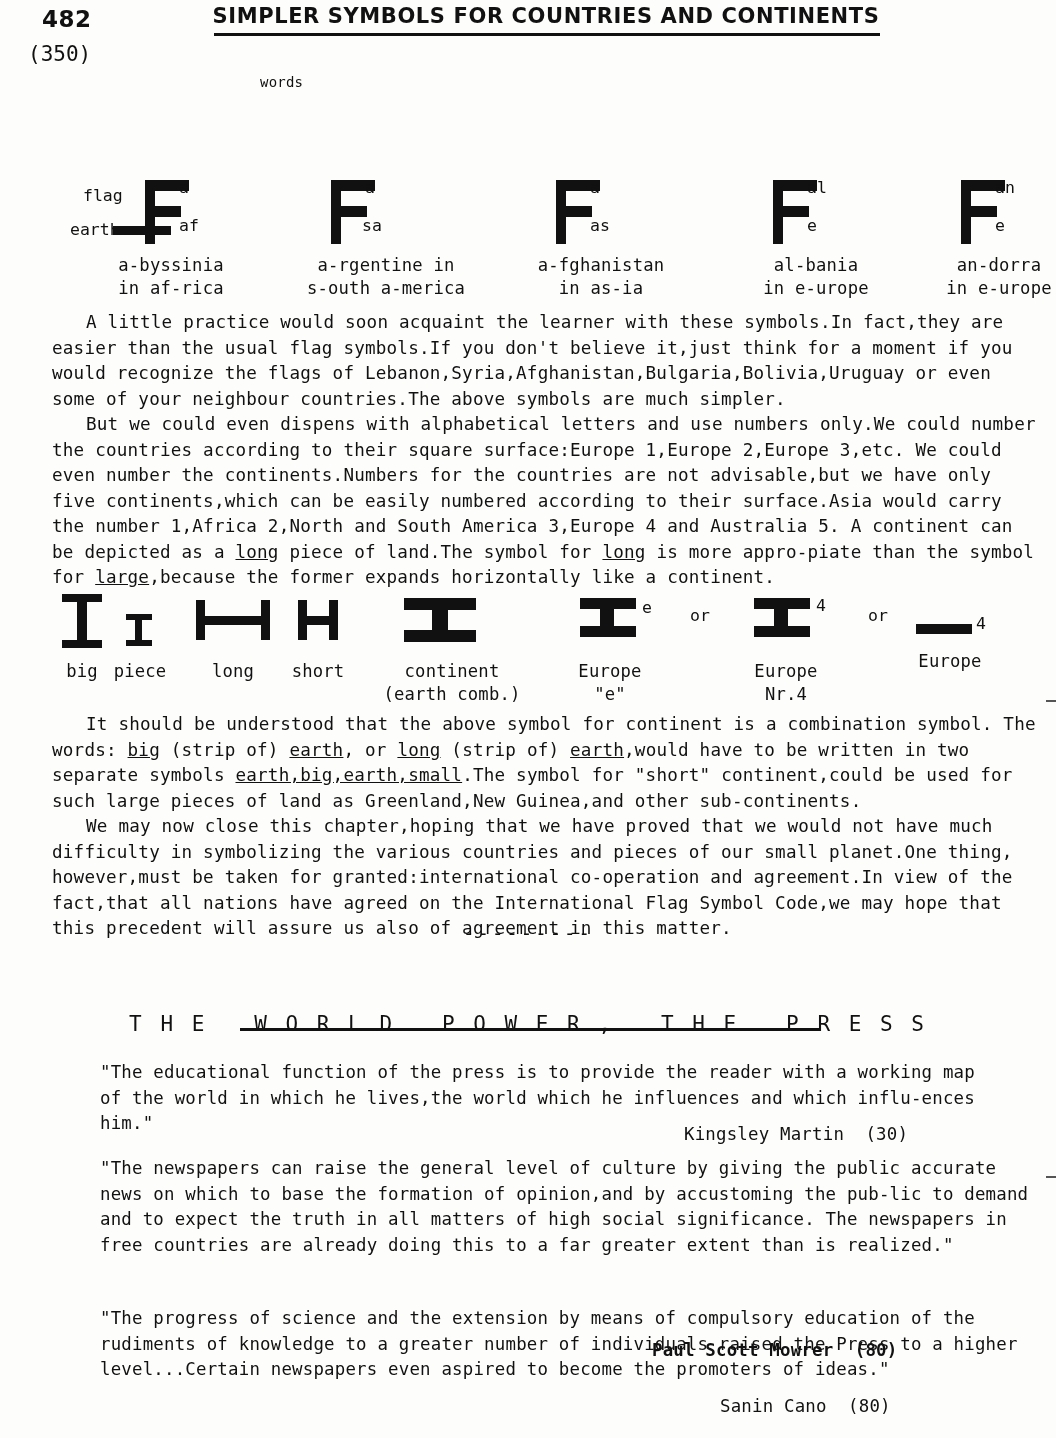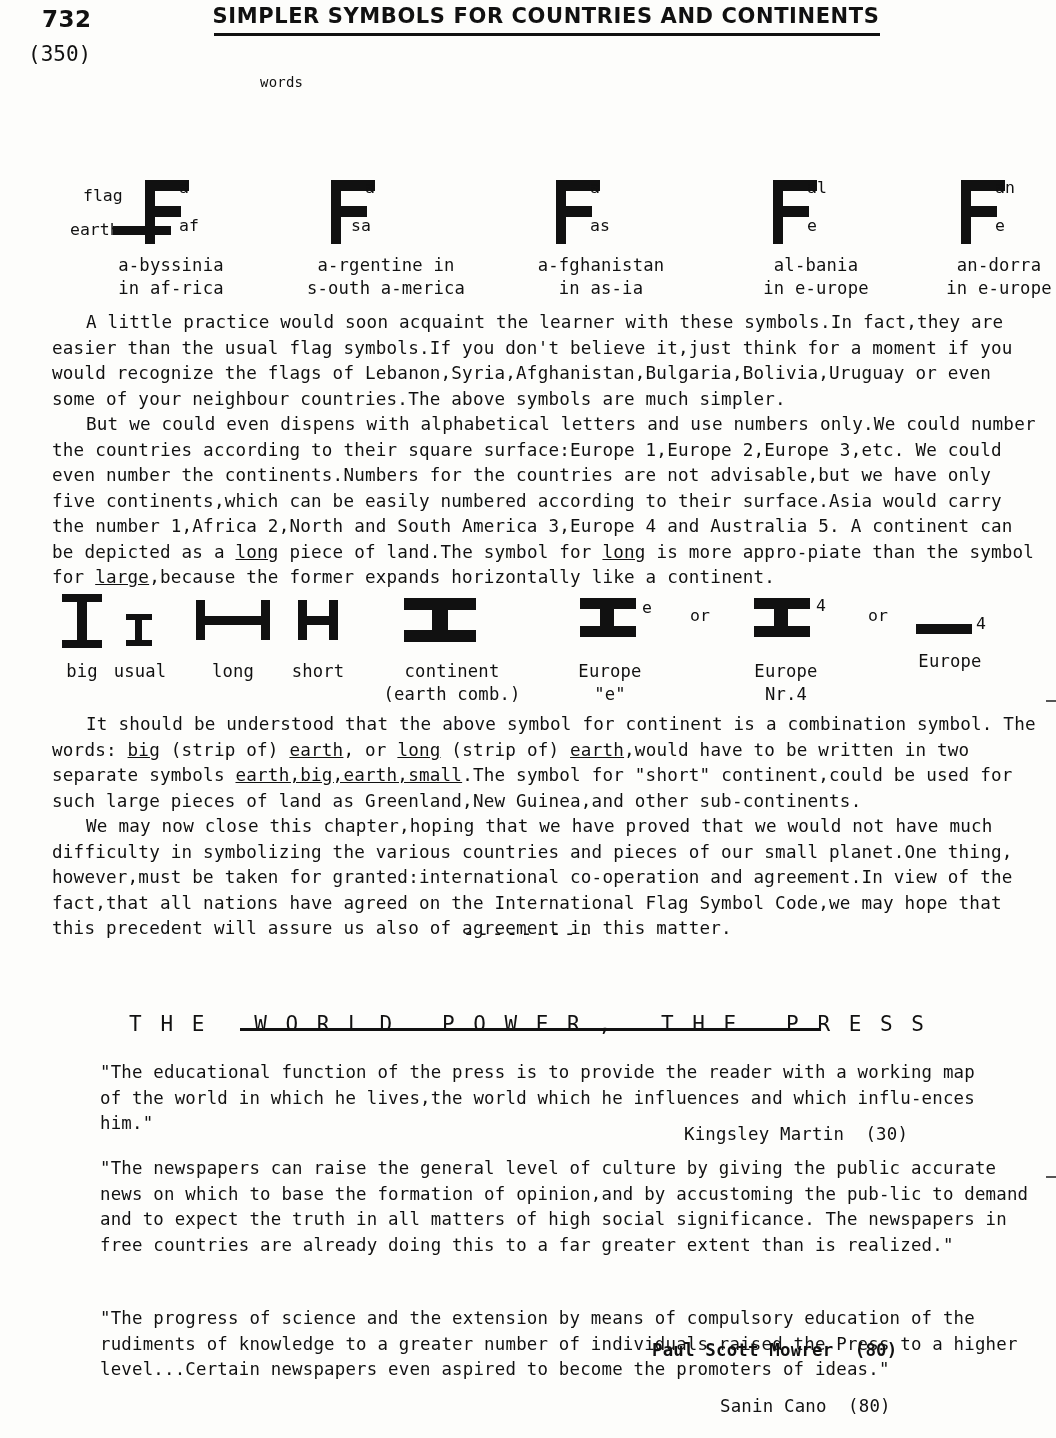--- a/index.html
+++ b/index.html
@@ -158,21 +158,21 @@
     width: 10px;
     height: 2px;
     background: #555;
   }
 </style>
 </head>
 <body>
 
 <div class="page">
 
-  <div class="page-num">732</div>
+  <div class="page-num">482</div>
   <div class="page-num-paren">(350)</div>
   <div class="run-head">SIMPLER SYMBOLS FOR COUNTRIES AND CONTINENTS</div>
   <div class="head-rule"></div>
 
   <div class="inline-note" style="left:260px; top:74px;">words</div>
 
   <div class="symrow" style="top:176px; height:110px;margin-left:31px;">
 
     <div class="side-label" style="left:52px; top:10px;">flag</div>
     <div class="side-label" style="left:39px; top:44px;">earth</div>
@@ -190,21 +190,21 @@
 in af-rica</div>
     </div>
 
     <div>
       <div class="glyph" style="position:absolute; left:300px; top:4px; width:56px; height:64px;">
         <div class="bar" style="left:0; top:0; width:10px; height:64px;"></div>
         <div class="bar" style="left:0; top:0; width:44px; height:11px;"></div>
         <div class="bar" style="left:0; top:26px; width:36px; height:11px;"></div>
       </div>
       <div class="side-label" style="left:334px; top:2px;">a</div>
-      <div class="side-label" style="left:320px; top:40px;">sa</div>
+      <div class="side-label" style="left:331px; top:40px;">sa</div>
       <div class="symcell sym-caption" style="left:245px; top:78px; width:220px;">a-rgentine in
 s-outh a-merica</div>
     </div>
 
     <div>
       <div class="glyph" style="position:absolute; left:525px; top:4px; width:56px; height:64px;">
         <div class="bar" style="left:0; top:0; width:10px; height:64px;"></div>
         <div class="bar" style="left:0; top:0; width:44px; height:11px;"></div>
         <div class="bar" style="left:0; top:26px; width:36px; height:11px;"></div>
       </div>
@@ -253,21 +253,21 @@
       </div>
       <div class="symcell sym-caption" style="left:42px; top:68px; width:80px;">big</div>
     </div>
 
     <div>
       <div style="position:absolute; left:126px; top:22px; width:26px; height:32px;">
         <div class="bar" style="left:0; top:0; width:26px; height:6px;"></div>
         <div class="bar" style="left:9px; top:0; width:7px; height:32px;"></div>
         <div class="bar" style="left:0; top:26px; width:26px; height:6px;"></div>
       </div>
-      <div class="symcell sym-caption" style="left:100px; top:68px; width:80px;">usual</div>
+      <div class="symcell sym-caption" style="left:100px; top:68px; width:80px;">piece</div>
     </div>
 
     <div>
       <div style="position:absolute; left:196px; top:8px; width:74px; height:40px;">
         <div class="bar" style="left:0; top:0; width:9px; height:40px;"></div>
         <div class="bar" style="left:65px; top:0; width:9px; height:40px;"></div>
         <div class="bar" style="left:0; top:16px; width:74px; height:9px;"></div>
       </div>
       <div class="symcell sym-caption" style="left:192px; top:68px; width:82px;">long</div>
     </div>

